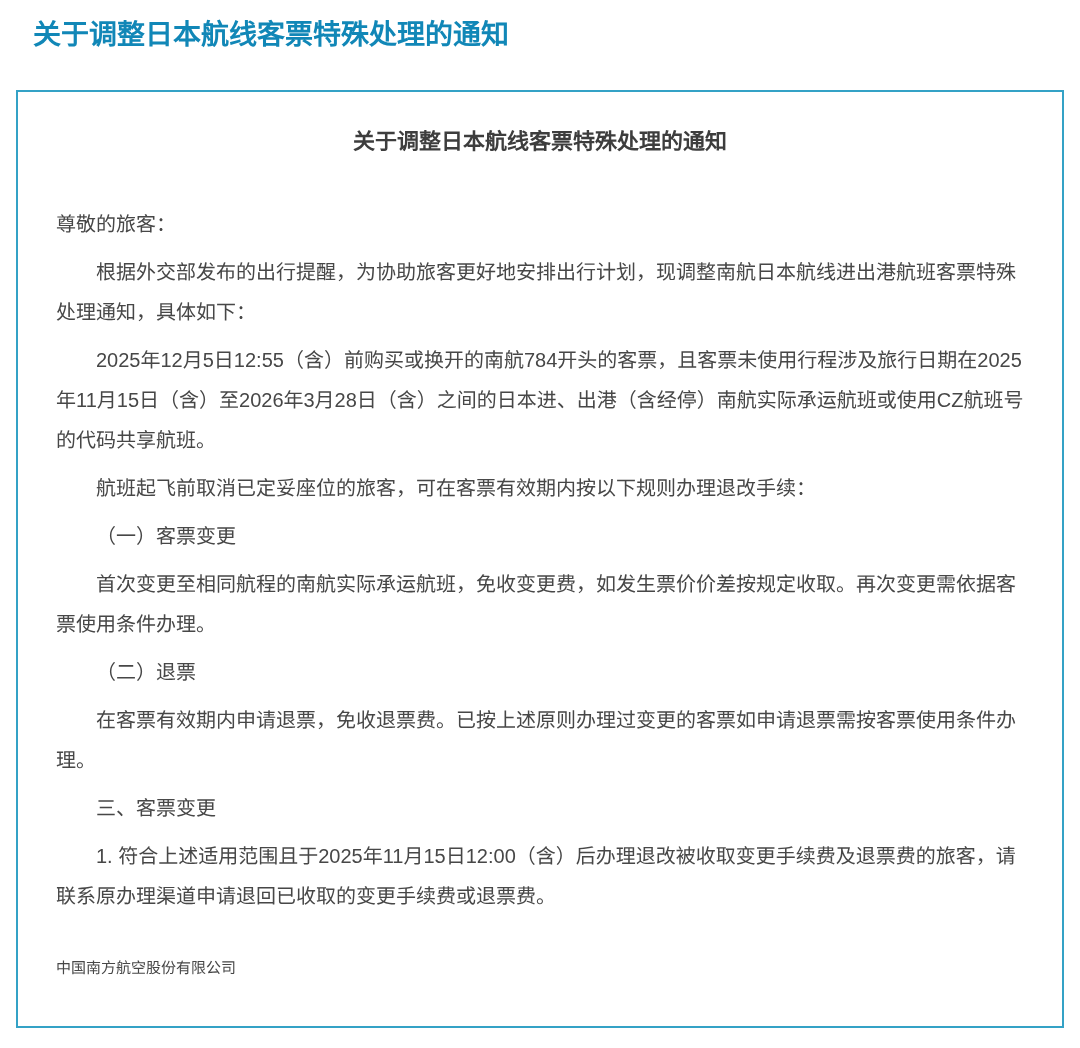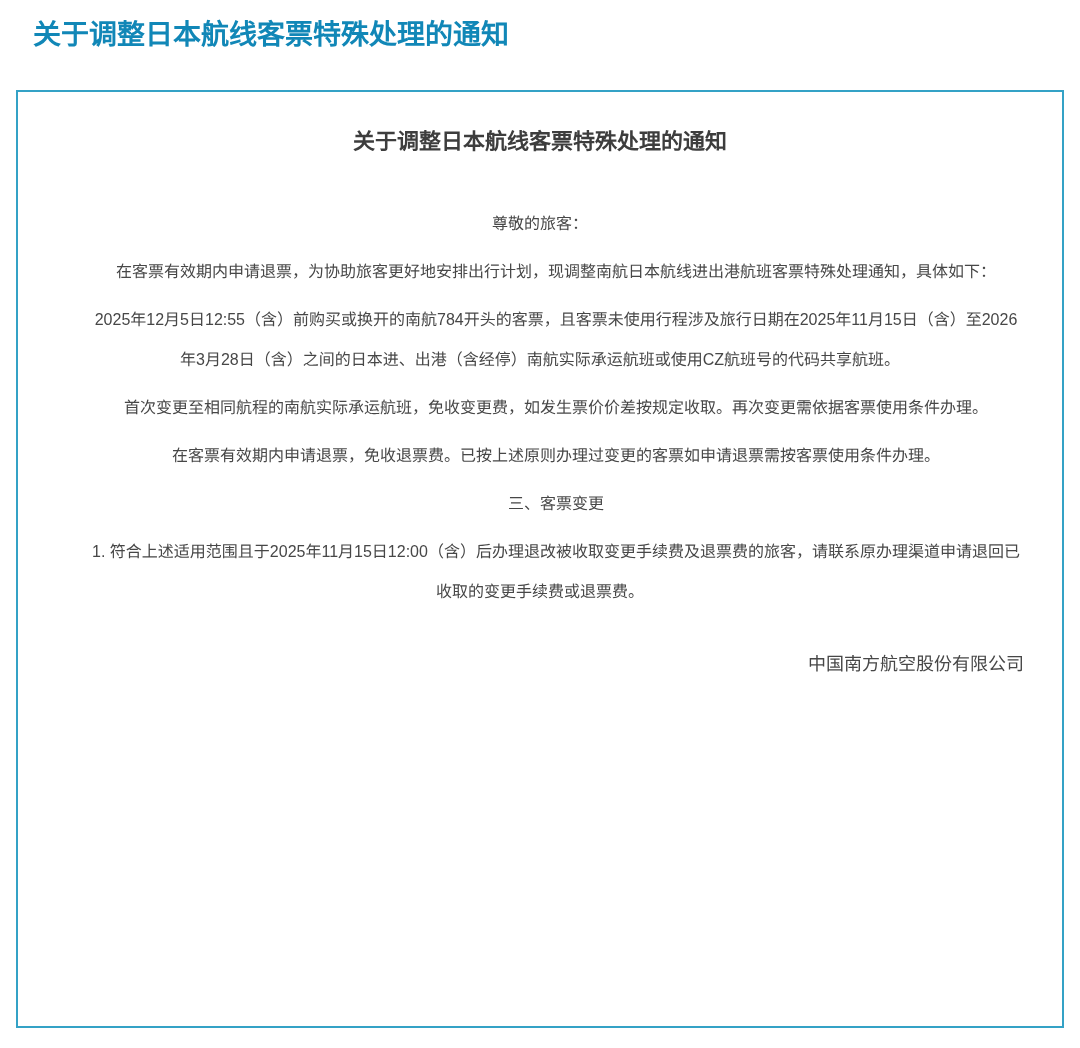--- a/index.html
+++ b/index.html
@@ -36,38 +36,36 @@
   .notice-title{
     text-align:center;
     font-size:22px;
     line-height:34px;
     font-weight:bold;
     color:var(--title-text);
   }
 
   .notice-body{
     margin-top:45px;
-    font-size:16px;
+    font-size:20px;
     color:var(--body-text);
-    text-align:center;
   }
   .notice-body p{
     line-height:40px;
     margin:0 0 8px 0;
     text-indent:2em;
   }
   .notice-body p.salutation{
     text-indent:0;
   }
 
   .notice-footer{
     margin-top:32px;
-    font-size:18px;
+    font-size:15px;
     color:var(--body-text);
-    text-align:right;
   }
   .notice-footer .signature{
     line-height:40px;
   }
   .notice-footer .date{
     margin-top:6px;
     line-height:40px;
   }
 </style>
 </head>
@@ -75,23 +73,26 @@
 
 <h1 class="page-heading">关于调整日本航线客票特殊处理的通知</h1>
 
 <div class="notice-box">
 
   <h2 class="notice-title">关于调整日本航线客票特殊处理的通知</h2>
 
   <div class="notice-body">
     <p class="salutation">尊敬的旅客：</p>
 
-    <p>在客票有效期内申请退票，为协助旅客更好地安排出行计划，现调整南航日本航线进出港航班客票特殊处理通知，具体如下：</p>
+    <p>根据外交部发布的出行提醒，为协助旅客更好地安排出行计划，现调整南航日本航线进出港航班客票特殊处理通知，具体如下：</p>
     <p>2025年12月5日12:55（含）前购买或换开的南航784开头的客票，且客票未使用行程涉及旅行日期在2025年11月15日（含）至2026年3月28日（含）之间的日本进、出港（含经停）南航实际承运航班或使用CZ航班号的代码共享航班。</p>
+    <p>航班起飞前取消已定妥座位的旅客，可在客票有效期内按以下规则办理退改手续：</p>
+    <p>（一）客票变更</p>
     <p>首次变更至相同航程的南航实际承运航班，免收变更费，如发生票价价差按规定收取。再次变更需依据客票使用条件办理。</p>
+    <p>（二）退票</p>
     <p>在客票有效期内申请退票，免收退票费。已按上述原则办理过变更的客票如申请退票需按客票使用条件办理。</p>
     <p>三、客票变更</p>
     <p>1. 符合上述适用范围且于2025年11月15日12:00（含）后办理退改被收取变更手续费及退票费的旅客，请联系原办理渠道申请退回已收取的变更手续费或退票费。</p>
   </div>
 
   <div class="notice-footer">
     <div class="signature">中国南方航空股份有限公司</div>
   </div>
 
 </div>

